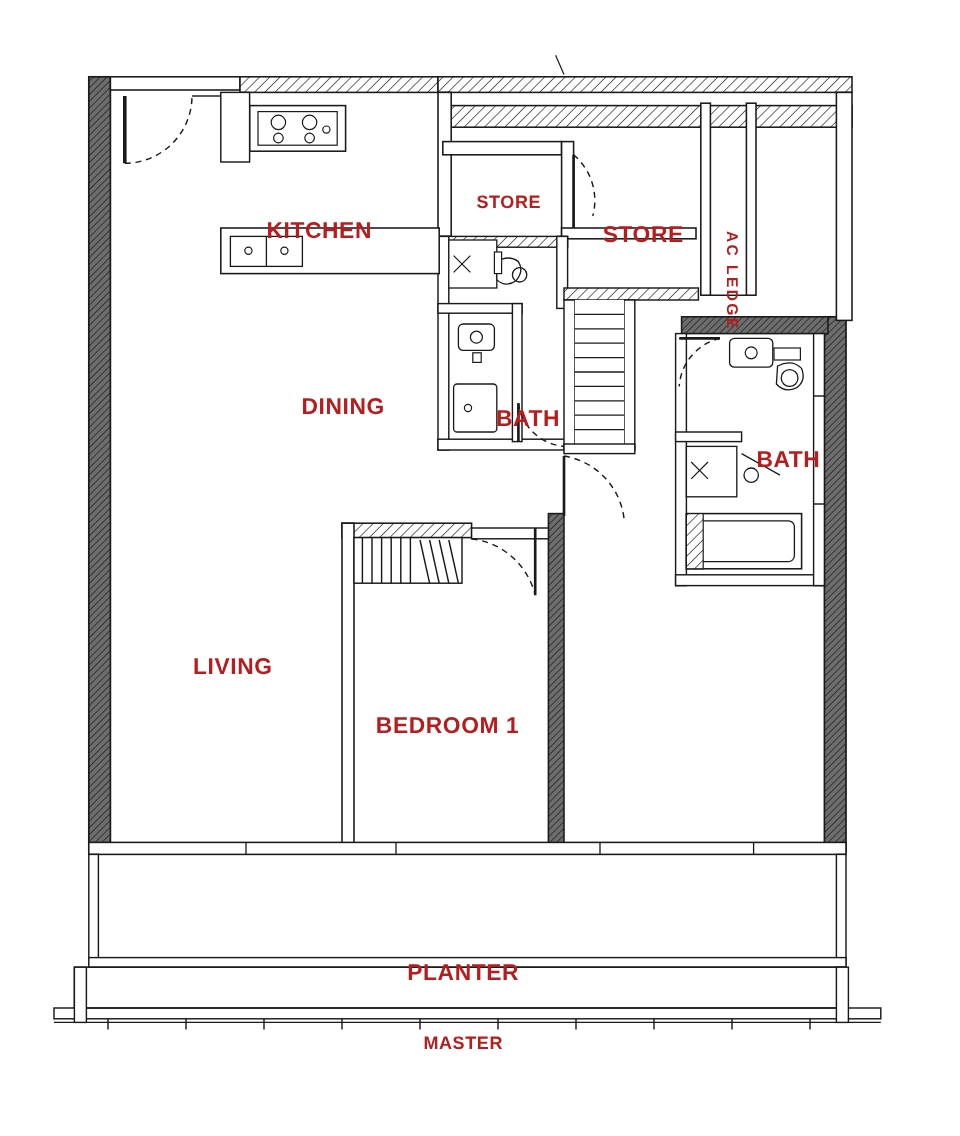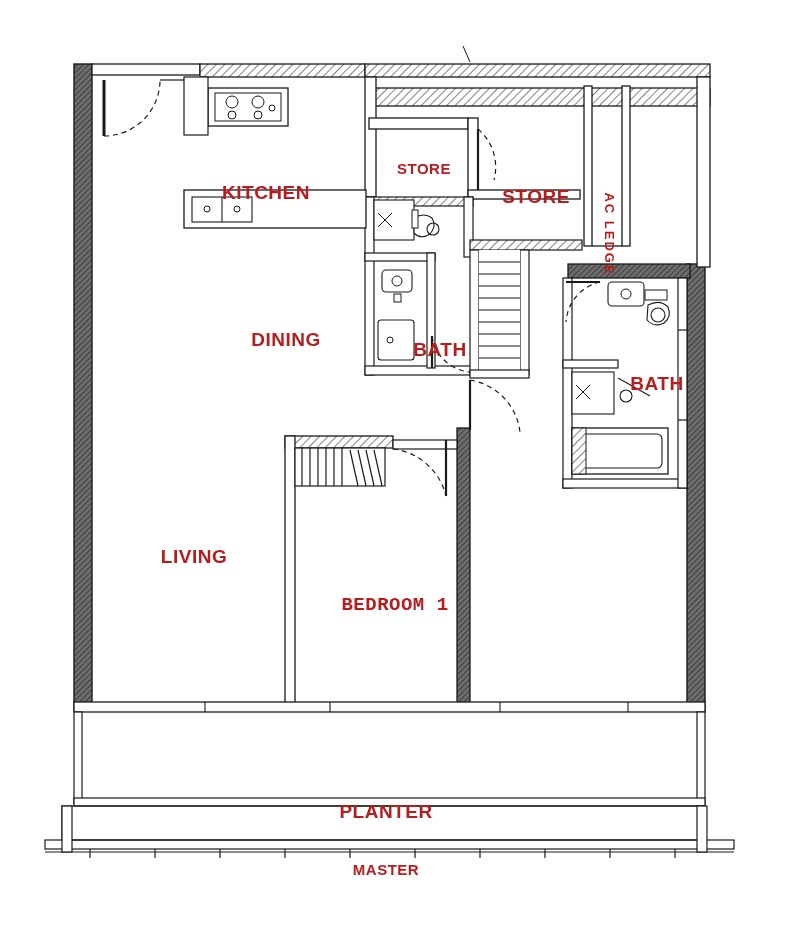--- a/index.html
+++ b/index.html
@@ -270,17 +270,17 @@
   </svg>
 
   <div class="room-label" style="left:266px; top:149px;">KITCHEN</div>
   <div class="room-label small" style="left:424px; top:125px;">STORE</div>
   <div class="room-label" style="left:536px; top:153px;">STORE</div>
   <div class="room-label tiny vertical" style="left:609px; top:190px;">AC LEDGE</div>
   <div class="room-label" style="left:286px; top:296px;">DINING</div>
   <div class="room-label" style="left:440px; top:306px;">BATH</div>
   <div class="room-label" style="left:657px; top:340px;">BATH</div>
   <div class="room-label" style="left:194px; top:513px;">LIVING</div>
-  <div class="room-label" style="left:395px; top:562px;font-family:Liberation Mono, monospace;">BEDROOM 1</div>
+  <div class="room-label" style="left:373px; top:562px;">BEDROOM 1</div>
   <div class="room-label" style="left:386px; top:768px;">PLANTER</div>
   <div class="room-label small" style="left:386px; top:826px;">MASTER</div>
 
 </div>
 
 </body></html>

